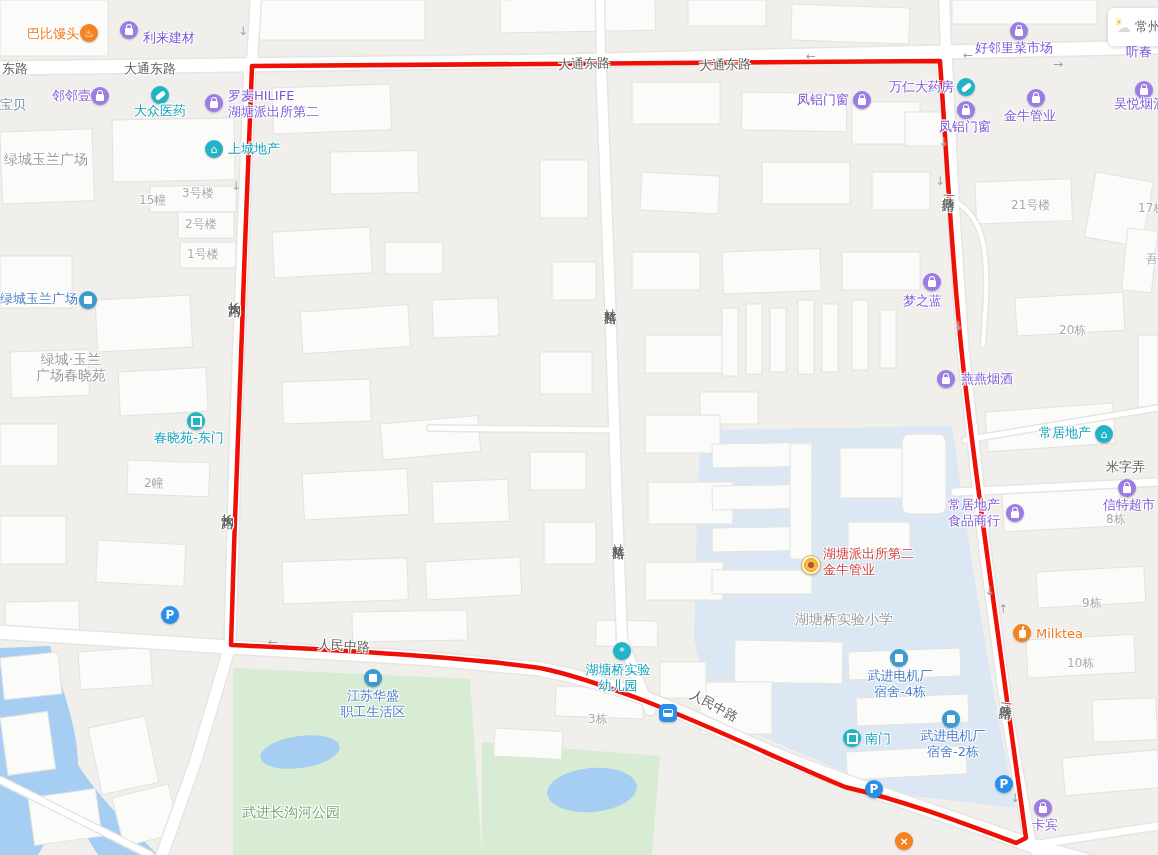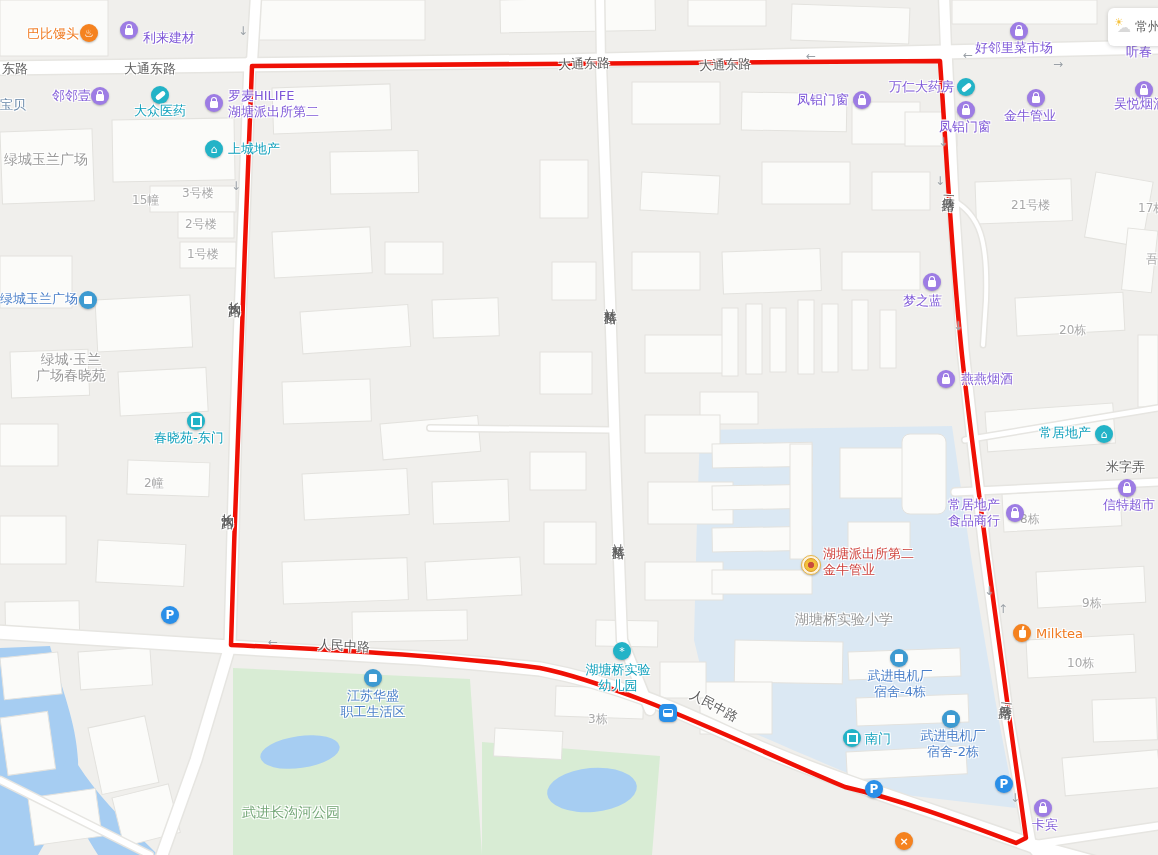--- a/index.html
+++ b/index.html
@@ -221,29 +221,29 @@
 
   <div class="lab area" style="left:4px;top:151px">绿城玉兰广场</div>
   <div class="lab area c2" style="left:28px;top:351px;width:86px">
     <span>绿城·玉兰</span><br>
     <span>广场春晓苑</span>
   </div>
   <div class="lab area" style="left:795px;top:611px">湖塘桥实验小学</div>
   <div class="lab green" style="left:242px;top:804px">武进长沟河公园</div>
 
   <div class="lab bldg" style="left:182px;top:185px">3号楼</div>
-  <div class="lab bldg" style="left:132px;top:192px">15幢</div>
+  <div class="lab bldg" style="left:139px;top:192px">15幢</div>
   <div class="lab bldg" style="left:185px;top:216px">2号楼</div>
   <div class="lab bldg" style="left:187px;top:246px">1号楼</div>
   <div class="lab bldg" style="left:144px;top:475px">2幢</div>
   <div class="lab bldg" style="left:1011px;top:197px">21号楼</div>
   <div class="lab bldg" style="left:1138px;top:200px">17栋</div>
   <div class="lab bldg" style="left:1146px;top:251px">吾</div>
   <div class="lab bldg" style="left:1059px;top:322px">20栋</div>
-  <div class="lab bldg" style="left:1020px;top:511px">8栋</div>
+  <div class="lab bldg" style="left:1106px;top:511px">8栋</div>
   <div class="lab bldg" style="left:1082px;top:595px">9栋</div>
   <div class="lab bldg" style="left:1067px;top:655px">10栋</div>
   <div class="lab bldg" style="left:588px;top:711px">3栋</div>
 
   <div class="lab orange" style="left:27px;top:26px">巴比馒头</div>
   <span class="ic orange" style="left:80px;top:24px">♨</span>
 
   <span class="ic purple" style="left:120px;top:21px">
       <i class="g-bag"></i>
     </span>

